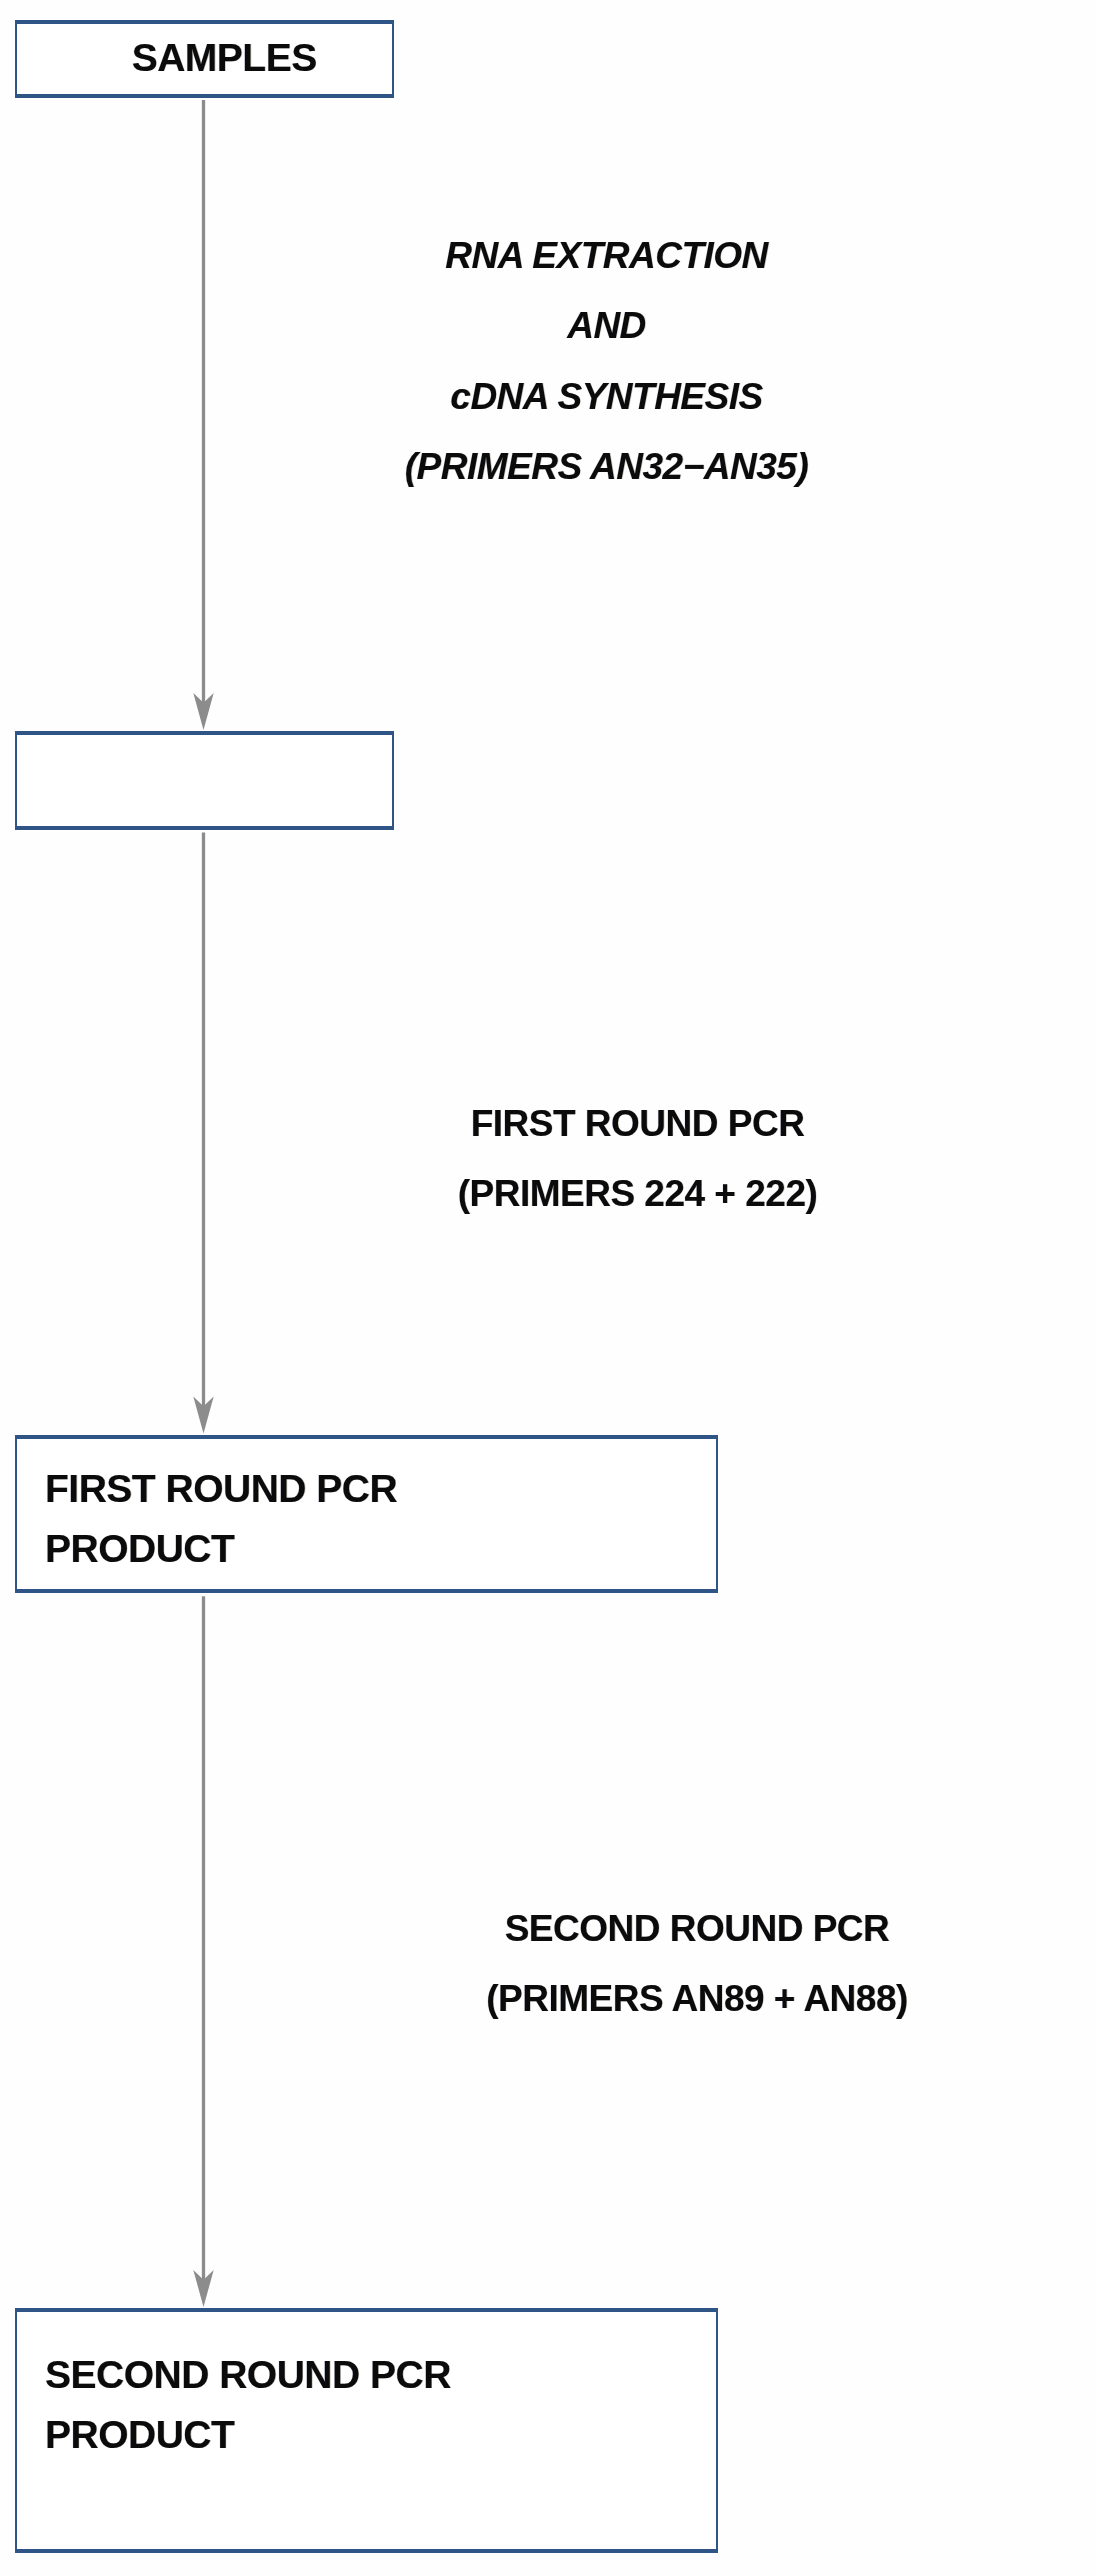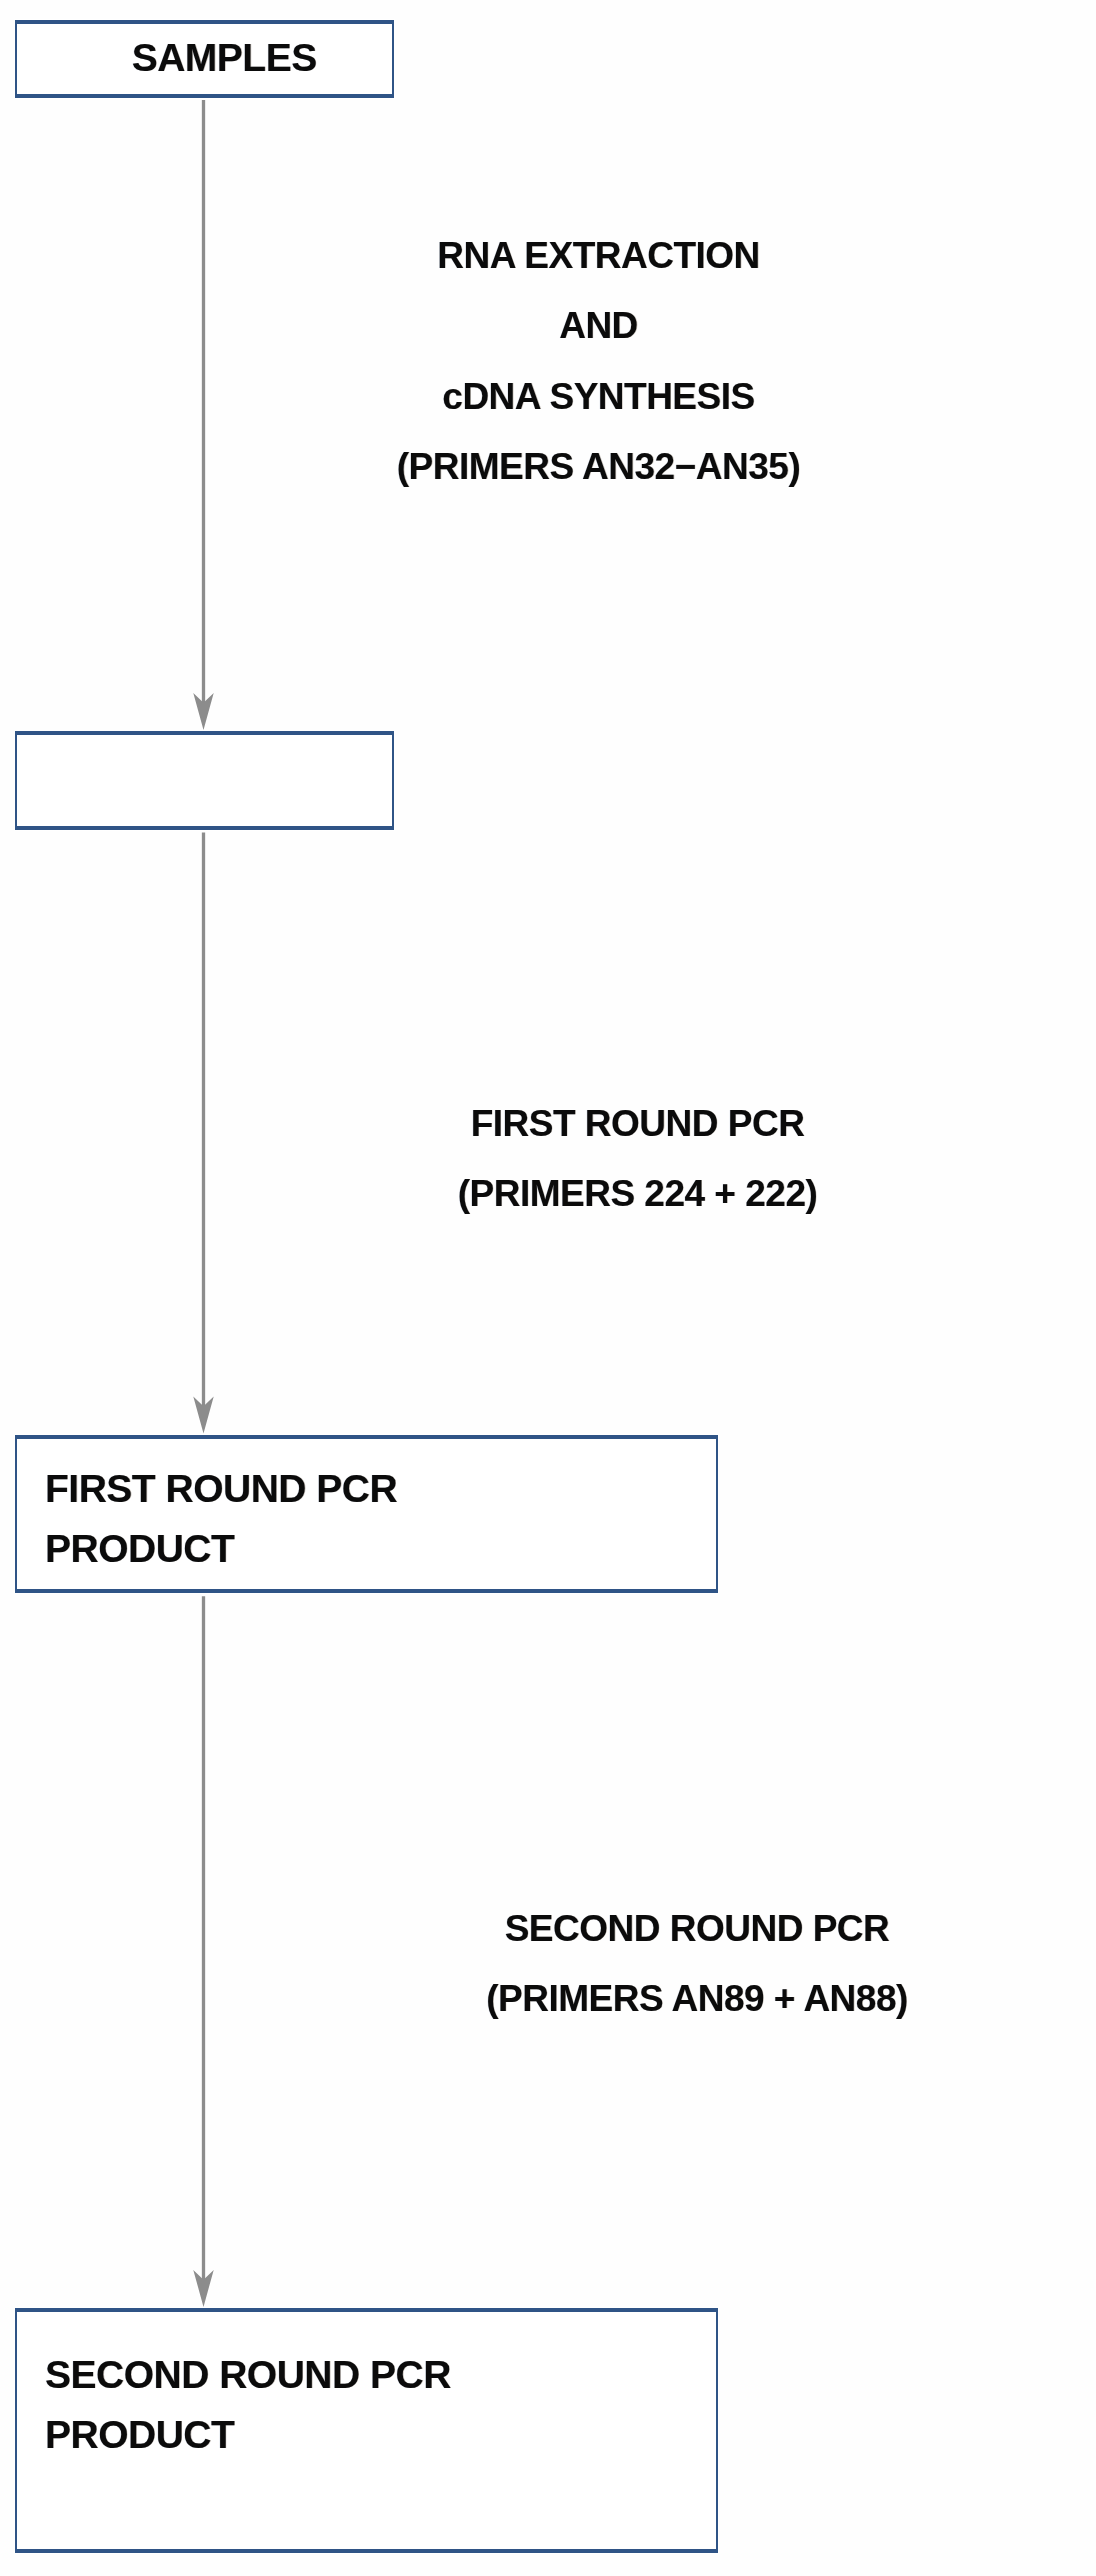--- a/index.html
+++ b/index.html
@@ -87,21 +87,21 @@
     position: absolute;
     color: #0b0b0b;
     font-weight: bold;
     letter-spacing: -0.5px;
     text-align: center;
     line-height: 1.9;
     white-space: pre-line;
     text-shadow: 0.6px 0 0 rgba(70,45,20,0.28), -0.5px 0 0 rgba(30,60,120,0.18);
   }
 
-  #edge-label-1 { left: 255px;  top: 221px;  width: 687px; font-size: 37px; }
+  #edge-label-1 { left: 263px;  top: 221px;  width: 687px; font-size: 37px; font-style: italic; }
   #edge-label-2 { left: 294px;  top: 1089px; width: 687px; font-size: 37px; }
   #edge-label-3 { left: 324px;  top: 1894px; width: 746px; font-size: 37px; }
 </style>
 </head>
 <body>
 
 <div id="canvas">
 
   <div class="node" id="node-samples"></div>
   <div class="node-label" id="label-samples">SAMPLES</div>

